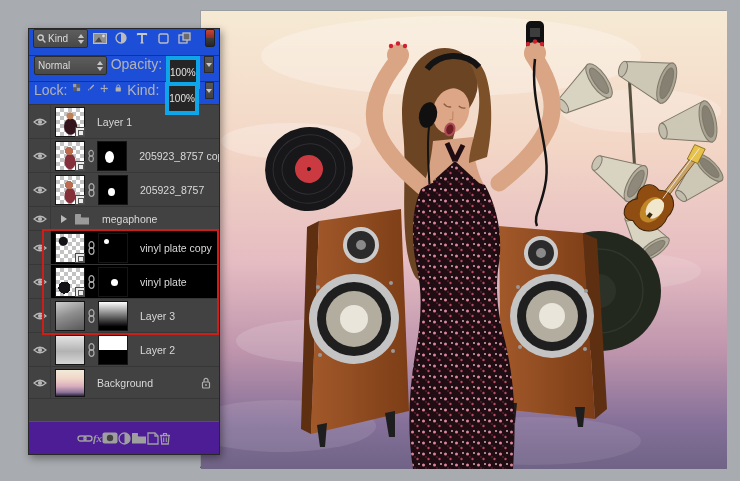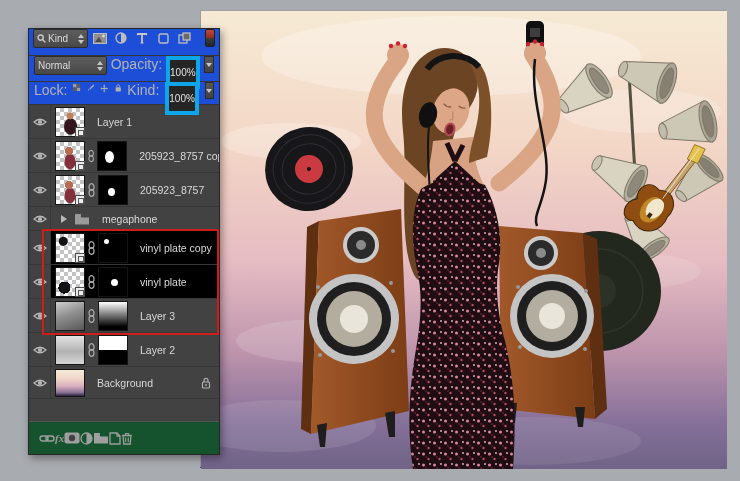--- a/index.html
+++ b/index.html
@@ -70,22 +70,22 @@
   .m-grad{background:linear-gradient(#fff,#000 88%)}
   .m-half{background:linear-gradient(#fff 0 50%,#000 50%)}
   .lname{font-size:10.5px;color:#d9d9d9;white-space:nowrap;overflow:hidden;margin-left:9px}
   .iname{}
   .grp-tri{width:0;height:0;border-top:4px solid transparent;border-bottom:4px solid transparent;
            border-left:6px solid #b9b9b9;margin:0 4px 0 6px}
   .bg-lock{margin-left:auto;margin-right:8px}
 
   .redbox{position:absolute;left:13px;top:200px;width:177px;height:106px;border:2px solid #cd1f1a;z-index:5;pointer-events:none}
 
-  .bottombar{position:absolute;left:0;right:0;bottom:0;height:23px;background:#14532d;border-top:1px solid #545454;
-             display:flex;align-items:center;justify-content:flex-start;padding:16px 10px}
+  .bottombar{position:absolute;left:0;right:0;bottom:0;height:23px;background:#4c1d95;border-top:1px solid #545454;
+             display:flex;align-items:center;justify-content:center;padding:16px 10px}
   .fxlbl{font-size:11px;font-style:italic;font-weight:bold;color:#9c9c9c;font-family:"Liberation Serif",serif}
 </style>
 </head>
 <body>
 
 <div class="canvas">
   <svg width="526" height="458" viewBox="0 0 526 458">
     <defs>
       <linearGradient id="sky" x1="0" y1="0" x2="0" y2="1">
         <stop offset="0" stop-color="#f6ead4"></stop>

